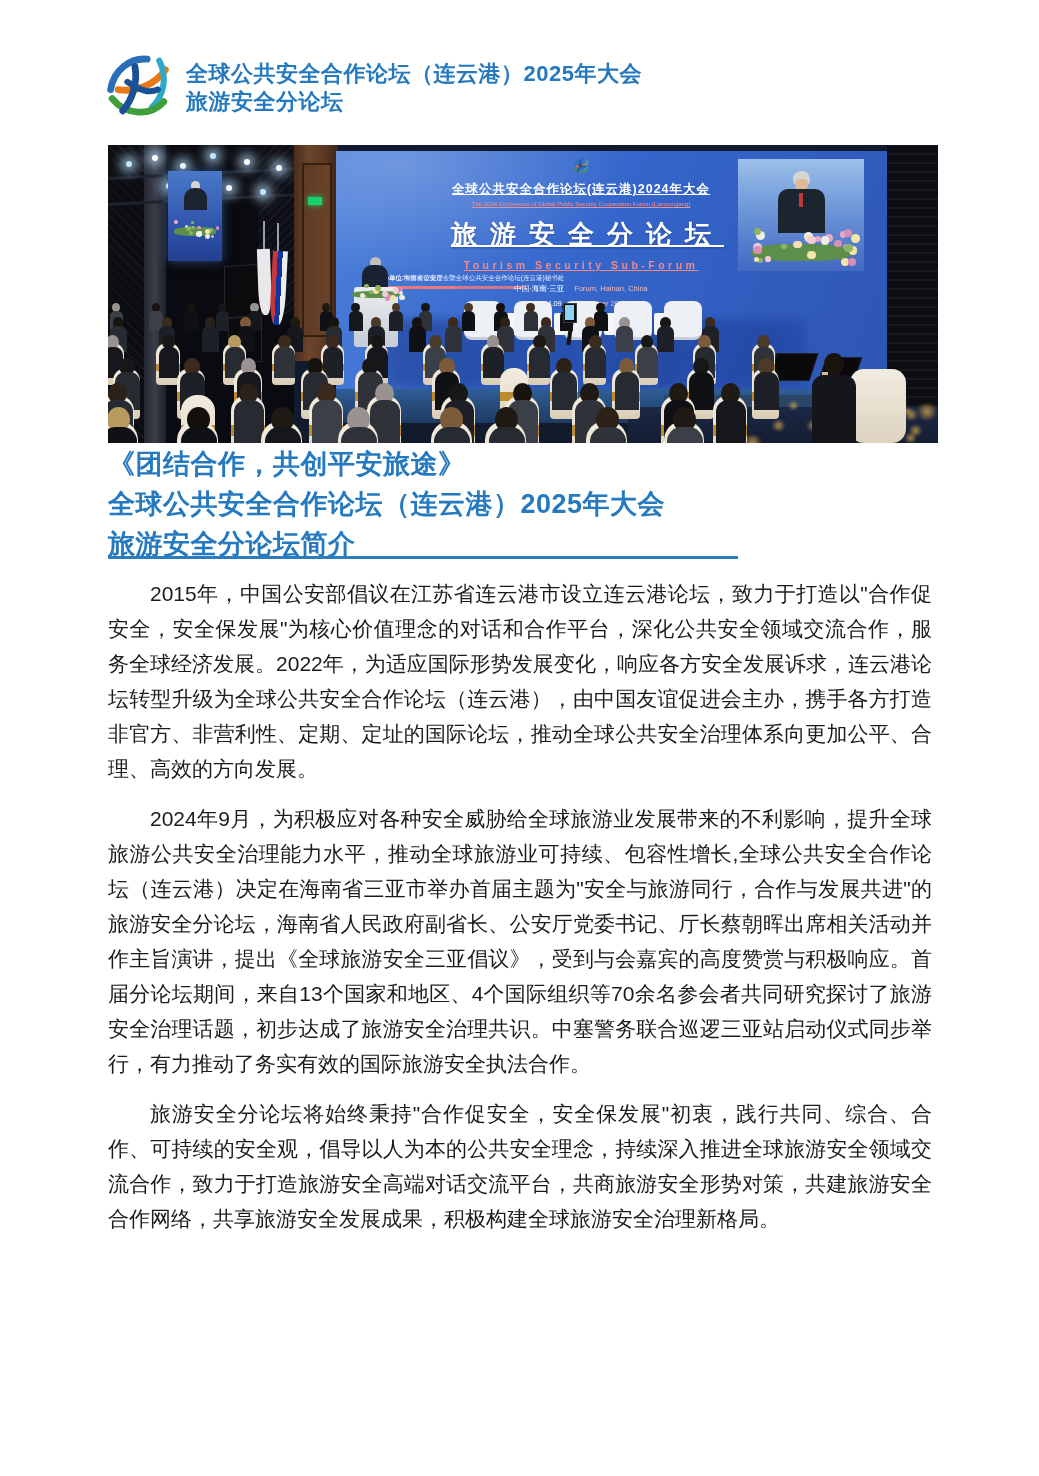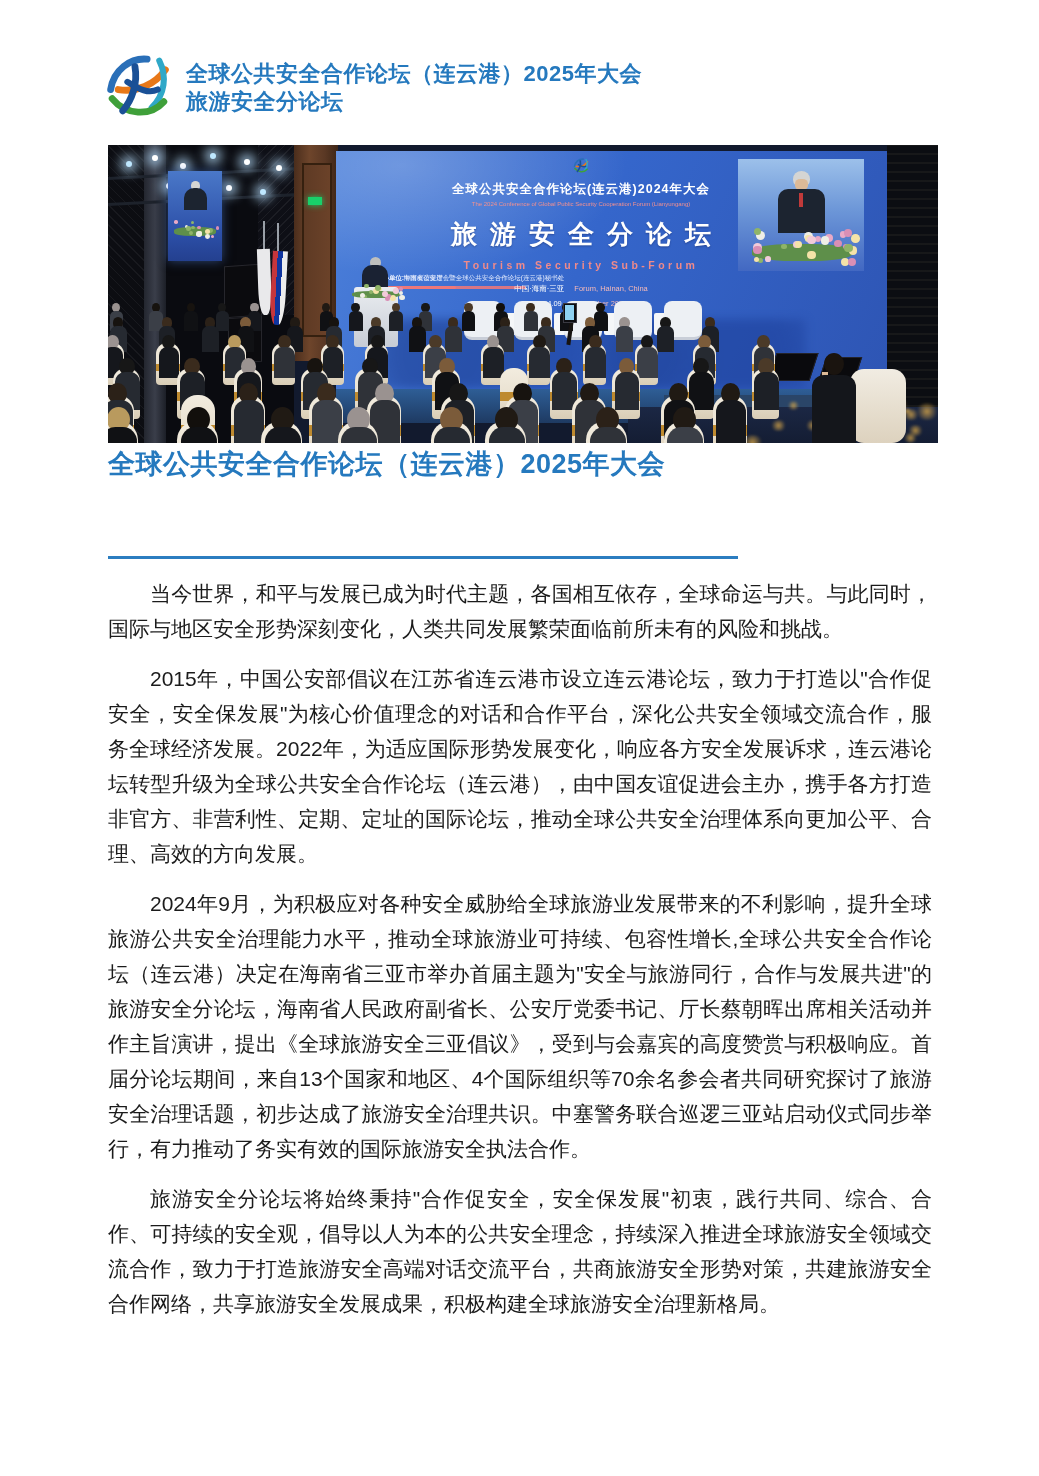--- a/index.html
+++ b/index.html
@@ -39,21 +39,21 @@
      background:linear-gradient(90deg,#C6363C 0 33%,#10359F 33% 66%,#EDEDED 66%);}
   .fpole{background:#9aa0a8;width:2px;height:30px;}
 
   
   .screen{left:228px;top:6px;width:551px;height:240px;
      background:linear-gradient(115deg,#4C80DA 0%,#3566CB 45%,#2E55B4 100%);}
   .screen div{position:absolute;}
   .scr-glare{left:0;top:0;width:60%;height:60%;
      background:radial-gradient(ellipse at 20% 10%,rgba(255,255,255,.22),rgba(255,255,255,0) 60%);}
   .scr-center{left:75px;top:6px;width:340px;text-align:center;}
-  .scr-center div{position:static;}
+  .scr-center div{position:static;text-decoration:underline;}
   .scr-logo{width:18px;height:18px;margin:0 auto;}
   .scr-t1{color:#fff;font-weight:bold;font-size:12.5px;margin-top:6px;letter-spacing:1px;white-space:nowrap;}
   .scr-t2{color:#F29090;font-size:6px;margin-top:3px;white-space:nowrap;}
   .scr-sub1{color:#fff;font-weight:bold;font-size:26px;letter-spacing:13px;padding-left:13px;margin-top:10px;white-space:nowrap;text-shadow:0 1px 2px rgba(0,0,40,.3);}
   .scr-sub2{color:#F08A8A;font-weight:bold;font-size:10.5px;letter-spacing:3.5px;margin-top:7px;white-space:nowrap;}
   .orgs{left:40px;top:115px;width:460px;display:flex;justify-content:space-between;}
   .org{position:static;text-align:center;}
   .org span{color:#EAF0FF;font-size:6.5px;white-space:nowrap;}
   .redbar{position:static;height:3px;border-radius:2px;background:rgba(242,120,120,.85);margin:2px auto 0;filter:blur(.4px);}
   .rb1{width:150px;} .rb2{width:80px;}
@@ -712,23 +712,24 @@
         <div style="position: absolute; left: 742px; top: 224px; width: 56px; height: 74px; border-radius: 14px; background: linear-gradient(rgb(241, 236, 226), rgb(221, 210, 190)); z-index: 54;"></div>
         <div style="position: absolute; left: 704px; top: 208px; width: 46px; height: 90px; z-index: 56;">
           <div style="position: absolute; left: 12px; top: 0px; width: 20px; height: 22px; border-radius: 50%; background: rgb(26, 20, 15);"></div>
           <div style="position: absolute; left: 10px; top: 19px; width: 6px; height: 8px; background: rgb(221, 186, 151);"></div>
           <div style="position: absolute; left: 0px; top: 22px; width: 44px; height: 68px; border-radius: 12px 12px 0px 0px; background: rgb(20, 22, 27);"></div>
         </div>
       </div>
   </figure>
 
   <section class="headingBlk">
+    <div>《团结合作，共创平安旅途》</div>
     <div>全球公共安全合作论坛（连云港）2025年大会</div>
+    <div>旅游安全分论坛简介</div>
   </section>
   <div class="rule"></div>
 
   <article id="articleBody">
-      <p>当今世界，和平与发展已成为时代主题，各国相互依存，全球命运与共。与此同时，国际与地区安全形势深刻变化，人类共同发展繁荣面临前所未有的风险和挑战。</p>
       <p>2015年，中国公安部倡议在江苏省连云港市设立连云港论坛，致力于打造以"合作促安全，安全保发展"为核心价值理念的对话和合作平台，深化公共安全领域交流合作，服务全球经济发展。2022年，为适应国际形势发展变化，响应各方安全发展诉求，连云港论坛转型升级为全球公共安全合作论坛（连云港），由中国友谊促进会主办，携手各方打造非官方、非营利性、定期、定址的国际论坛，推动全球公共安全治理体系向更加公平、合理、高效的方向发展。</p>
       <p>2024年9月，为积极应对各种安全威胁给全球旅游业发展带来的不利影响，提升全球旅游公共安全治理能力水平，推动全球旅游业可持续、包容性增长,全球公共安全合作论坛（连云港）决定在海南省三亚市举办首届主题为"安全与旅游同行，合作与发展共进"的旅游安全分论坛，海南省人民政府副省长、公安厅党委书记、厅长蔡朝晖出席相关活动并作主旨演讲，提出《全球旅游安全三亚倡议》，受到与会嘉宾的高度赞赏与积极响应。首届分论坛期间，来自13个国家和地区、4个国际组织等70余名参会者共同研究探讨了旅游安全治理话题，初步达成了旅游安全治理共识。中塞警务联合巡逻三亚站启动仪式同步举行，有力推动了务实有效的国际旅游安全执法合作。</p>
       <p>旅游安全分论坛将始终秉持"合作促安全，安全保发展"初衷，践行共同、综合、合作、可持续的安全观，倡导以人为本的公共安全理念，持续深入推进全球旅游安全领域交流合作，致力于打造旅游安全高端对话交流平台，共商旅游安全形势对策，共建旅游安全合作网络，共享旅游安全发展成果，积极构建全球旅游安全治理新格局。</p>
     </article>
 </div>
 
 </body></html>

